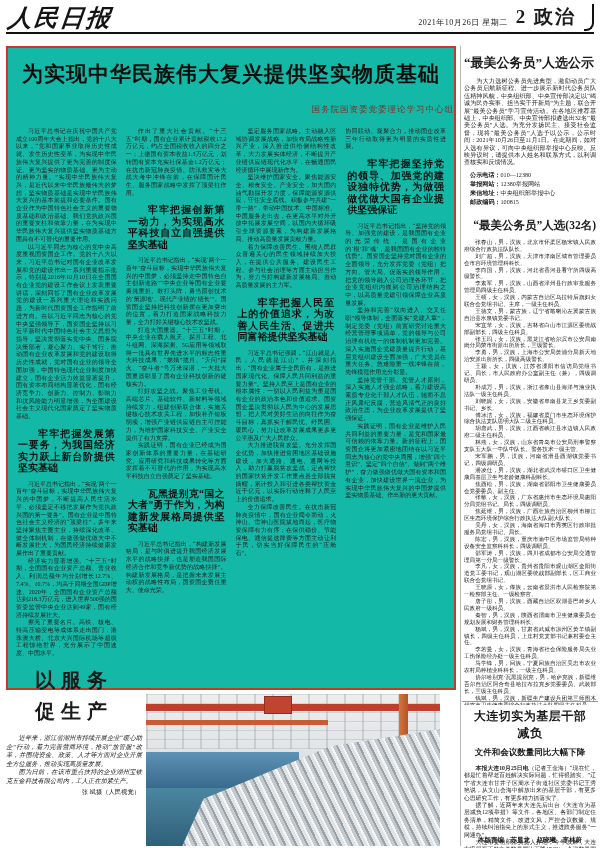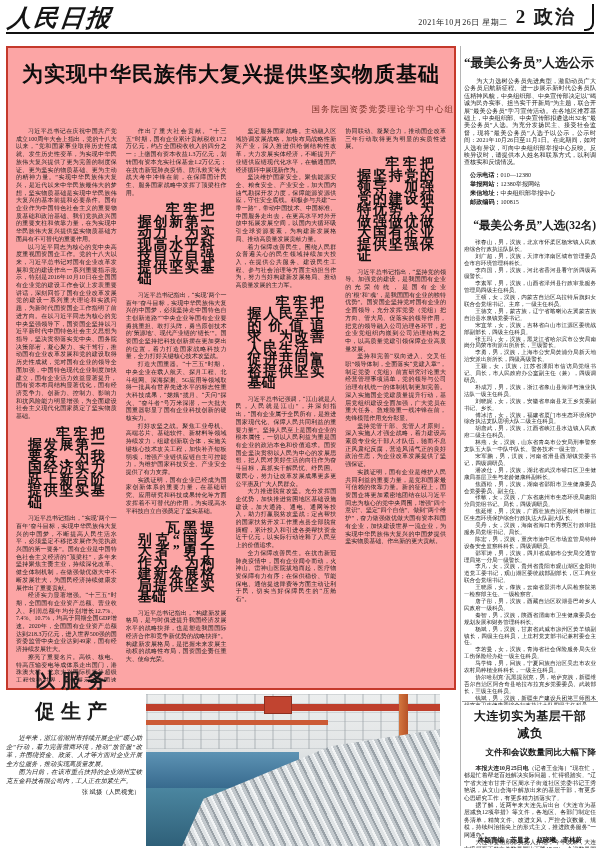--- a/index.html
+++ b/index.html
@@ -14,32 +14,32 @@
         letter-spacing:2px;transform:skewX(-6deg);color:#141414;}
   #head-right{right:6px;top:4px;display:flex;align-items:flex-start;gap:8px;}
   #date{font-size:8px;margin-top:13px;letter-spacing:0.5px;}
   #pageno{font-size:19px;font-weight:bold;letter-spacing:2px;}
   #corner{width:8px;height:25px;border-right:2px solid #111;border-bottom:2px solid #111;
           border-bottom-right-radius:8px;}
   #header-rule{left:6px;top:32px;width:588px;height:2px;background:#111;}
 
   
   #main-box{left:6px;top:46px;width:450px;height:644px;border:2px solid #c5392b;
-            box-sizing:border-box;background:#fca5a5;}
+            box-sizing:border-box;background:#14b8a6;}
   #headline{position:absolute;top:12px;left:8px;right:8px;text-align:center;
             font-size:21px;font-weight:900;letter-spacing:1px;color:#0d0d0d;}
   #byline{position:absolute;top:56px;left:0;right:0;text-align:right;
           font-size:8.5px;color:#7a3328;letter-spacing:1px;}
   #cols{position:absolute;top:80px;left:8px;right:8px;bottom:6px;display:flex;gap:9px;}
   .col{flex:1 1 0;overflow:hidden;}
   .col p.bt{font-size:6px;line-height:7.7px;text-align:justify;text-indent:2em;
             margin:0;color:#222;}
   .col p.bt.ni{text-indent:0;}
-  .col h3.sub{font-size:14px;line-height:11.5px;font-weight:bold;text-align:justify;
-              text-indent:2em;margin:7px 12px;color:#111;}
+  .col h3.sub{font-size:10px;line-height:11.5px;font-weight:bold;text-align:justify;
+              text-indent:2em;margin:7px 2px;color:#111;}
 
   
   #v-divider{left:460px;top:46px;width:1px;height:800px;background:#b5b5b5;}
   #sidebar{left:464px;top:54px;width:132px;}
   .n-title{font-size:13px;font-weight:bold;margin:0 0 6px;}
   .n-body{font-size:6.1px;line-height:7.4px;text-align:justify;text-indent:2em;margin:0;color:#222;}
   #infolines{margin:4px 0 0;}
   .iline{font-size:6.1px;line-height:9px;text-indent:1em;color:#222;}
   .iline b{font-weight:bold;}
   .s-title{font-size:11.5px;font-weight:bold;text-align:right;margin:11px 0 6px;}
@@ -71,21 +71,21 @@
   #ph-machine2{top:42%;left:54%;width:18%;height:16%;background:#7fa9c0;}
   #ph-floor{bottom:0;left:0;width:42%;height:38%;background:linear-gradient(180deg,#4b86a0,#2f6079);}
   #ph-pipes{right:-6%;bottom:-10%;width:96%;height:108%;
     background:repeating-linear-gradient(64deg,#f2f4f5 0 2px,#c3c9cd 2px 5px,#9aa2a8 5px 7px,#dfe3e5 7px 10px);
     clip-path:polygon(0 100%,10% 62%,55% 30%,100% 18%,100% 100%);}
 
   
   #sb-rule{left:462px;top:701px;width:136px;height:1px;background:#999;}
   #dalian{left:464px;top:706px;width:132px;}
   .d-title{font-size:12px;font-weight:bold;text-align:center;margin:2px 8px 5px;letter-spacing:0.5px;}
-  .d-sub{font-size:8.5px;font-weight:bold;text-align:right;margin:0 0 6px;}
+  .d-sub{font-size:8.5px;font-weight:bold;text-align:center;margin:0 0 6px;}
   #d-body p{font-size:5.8px;line-height:7.4px;text-align:justify;text-indent:2em;margin:0;color:#222;}
   #d-body .lead{font-weight:bold;}
   #pfooter{left:462px;top:836px;width:136px;text-align:center;font-size:6.5px;font-weight:bold;}
 </style>
 </head>
 <body>
 
 <div class="abs" id="logo">人民日报</div>
 <div class="abs" id="head-right">
   <span id="date">2021年10月26日 星期二</span>

